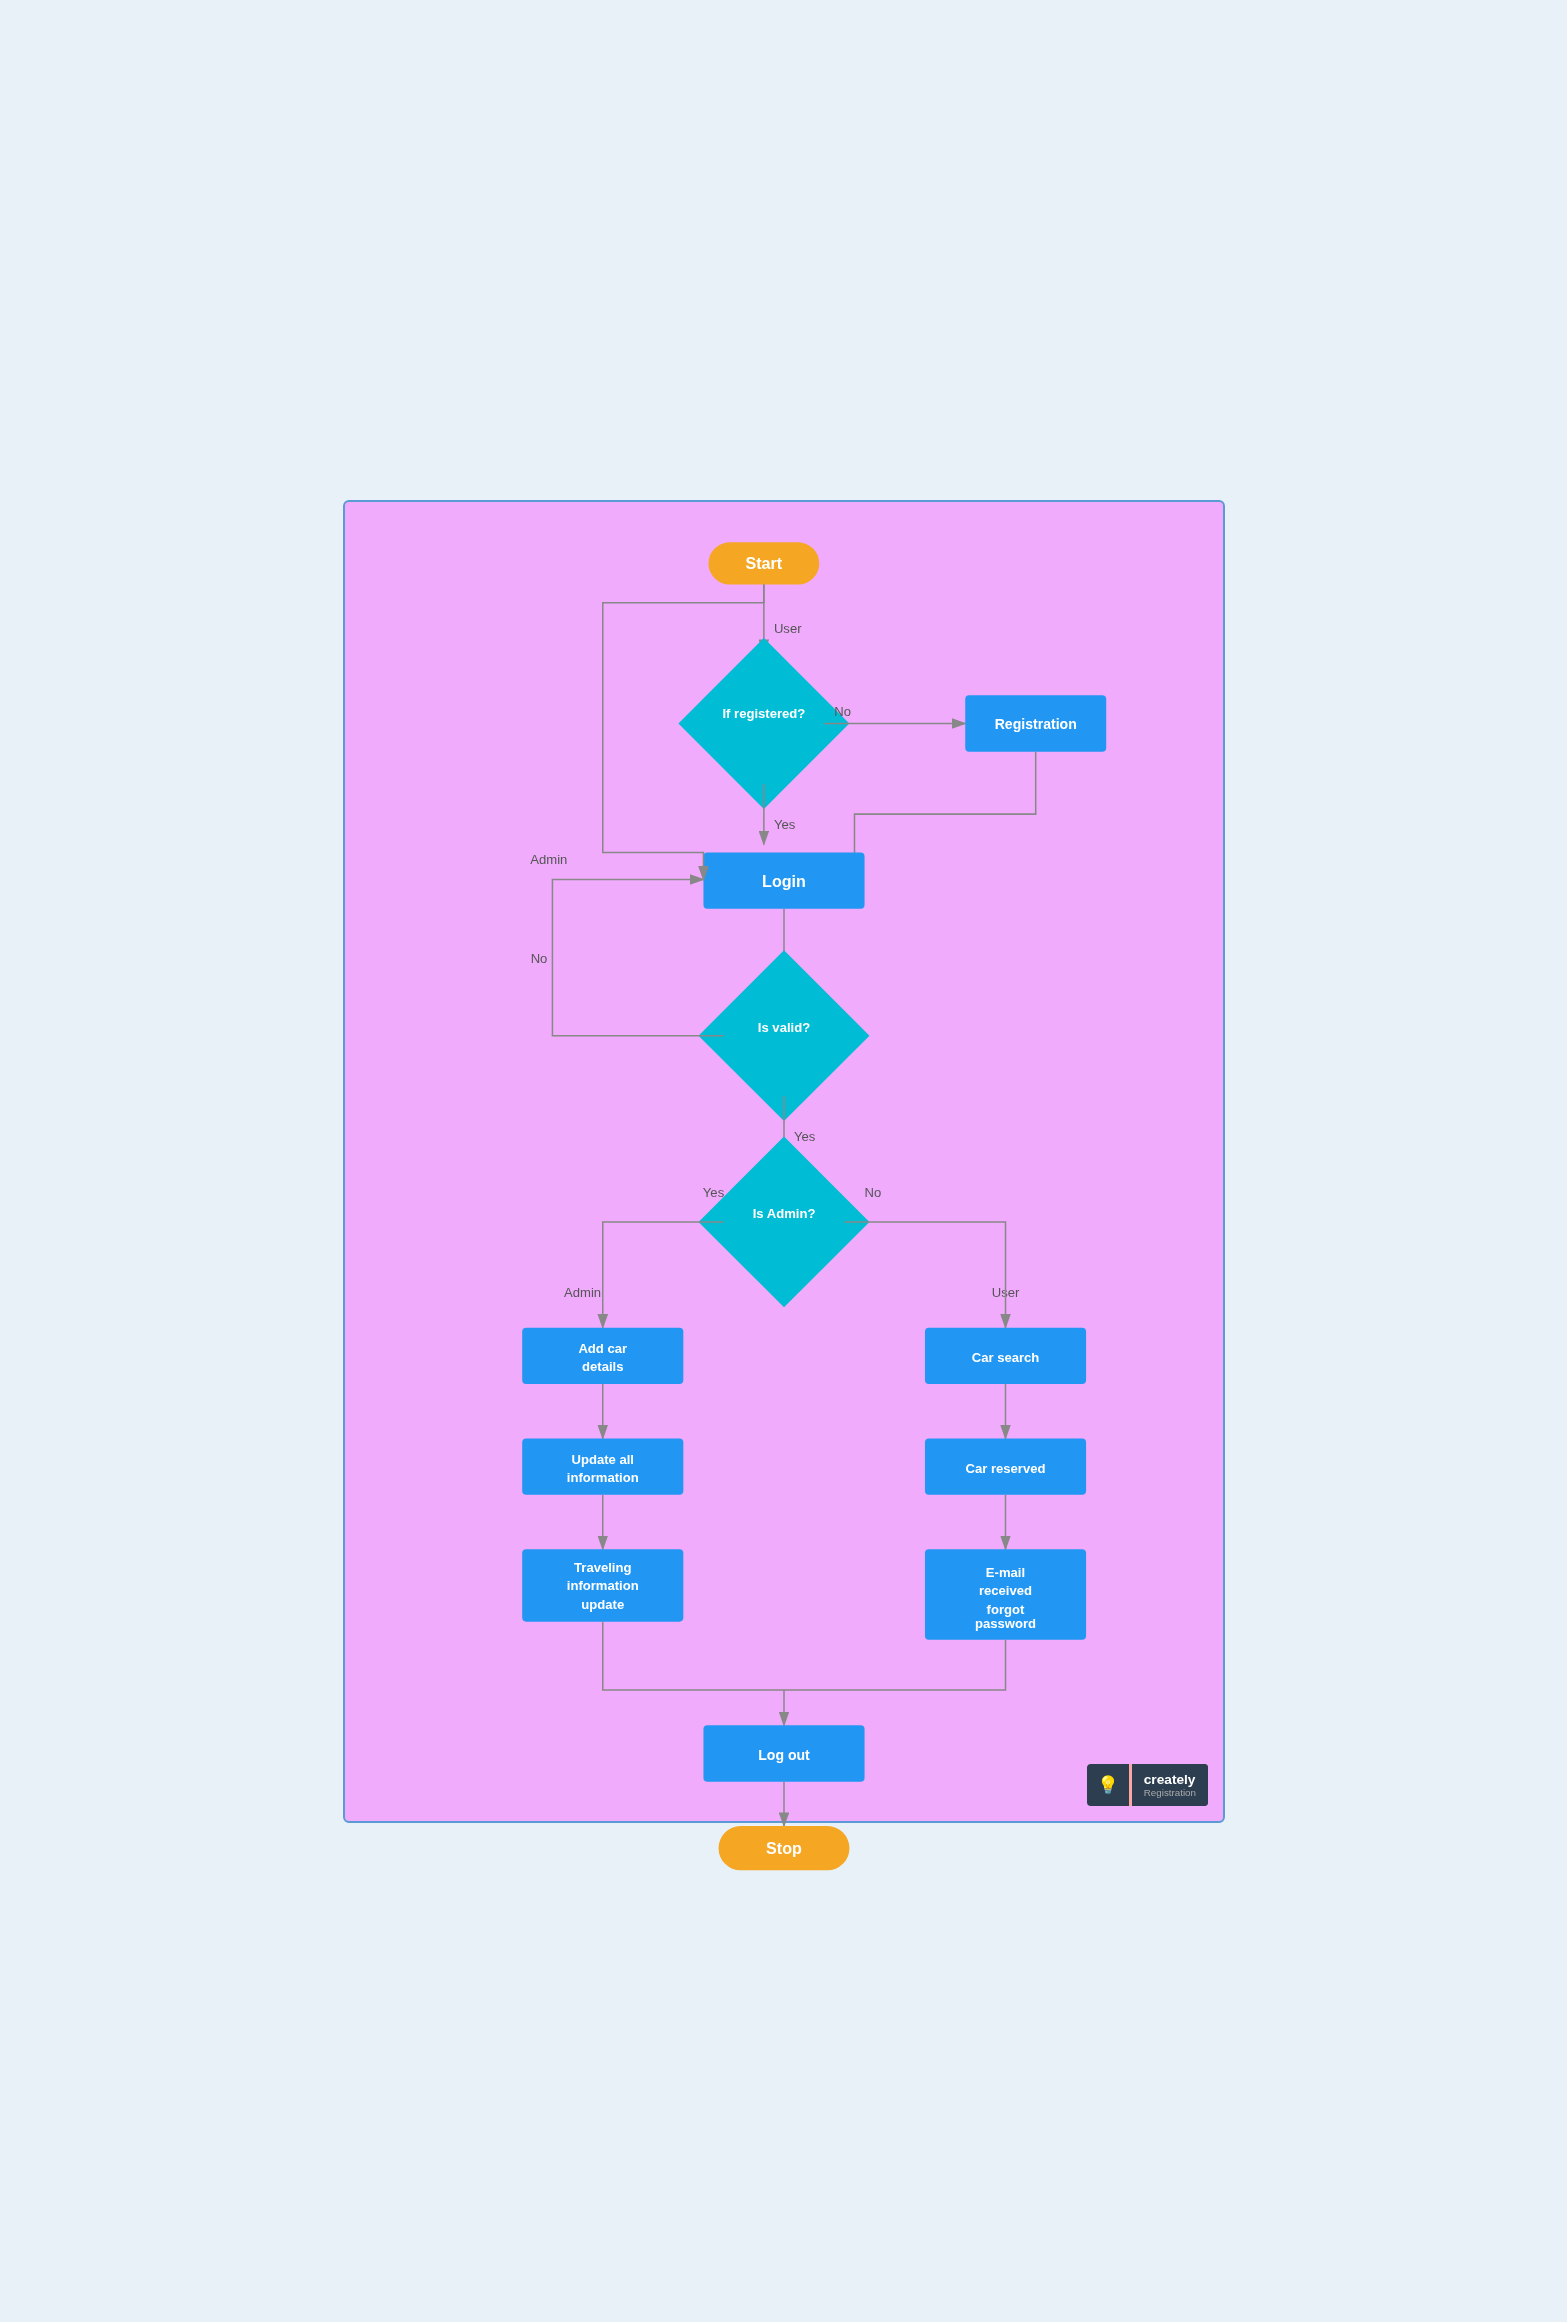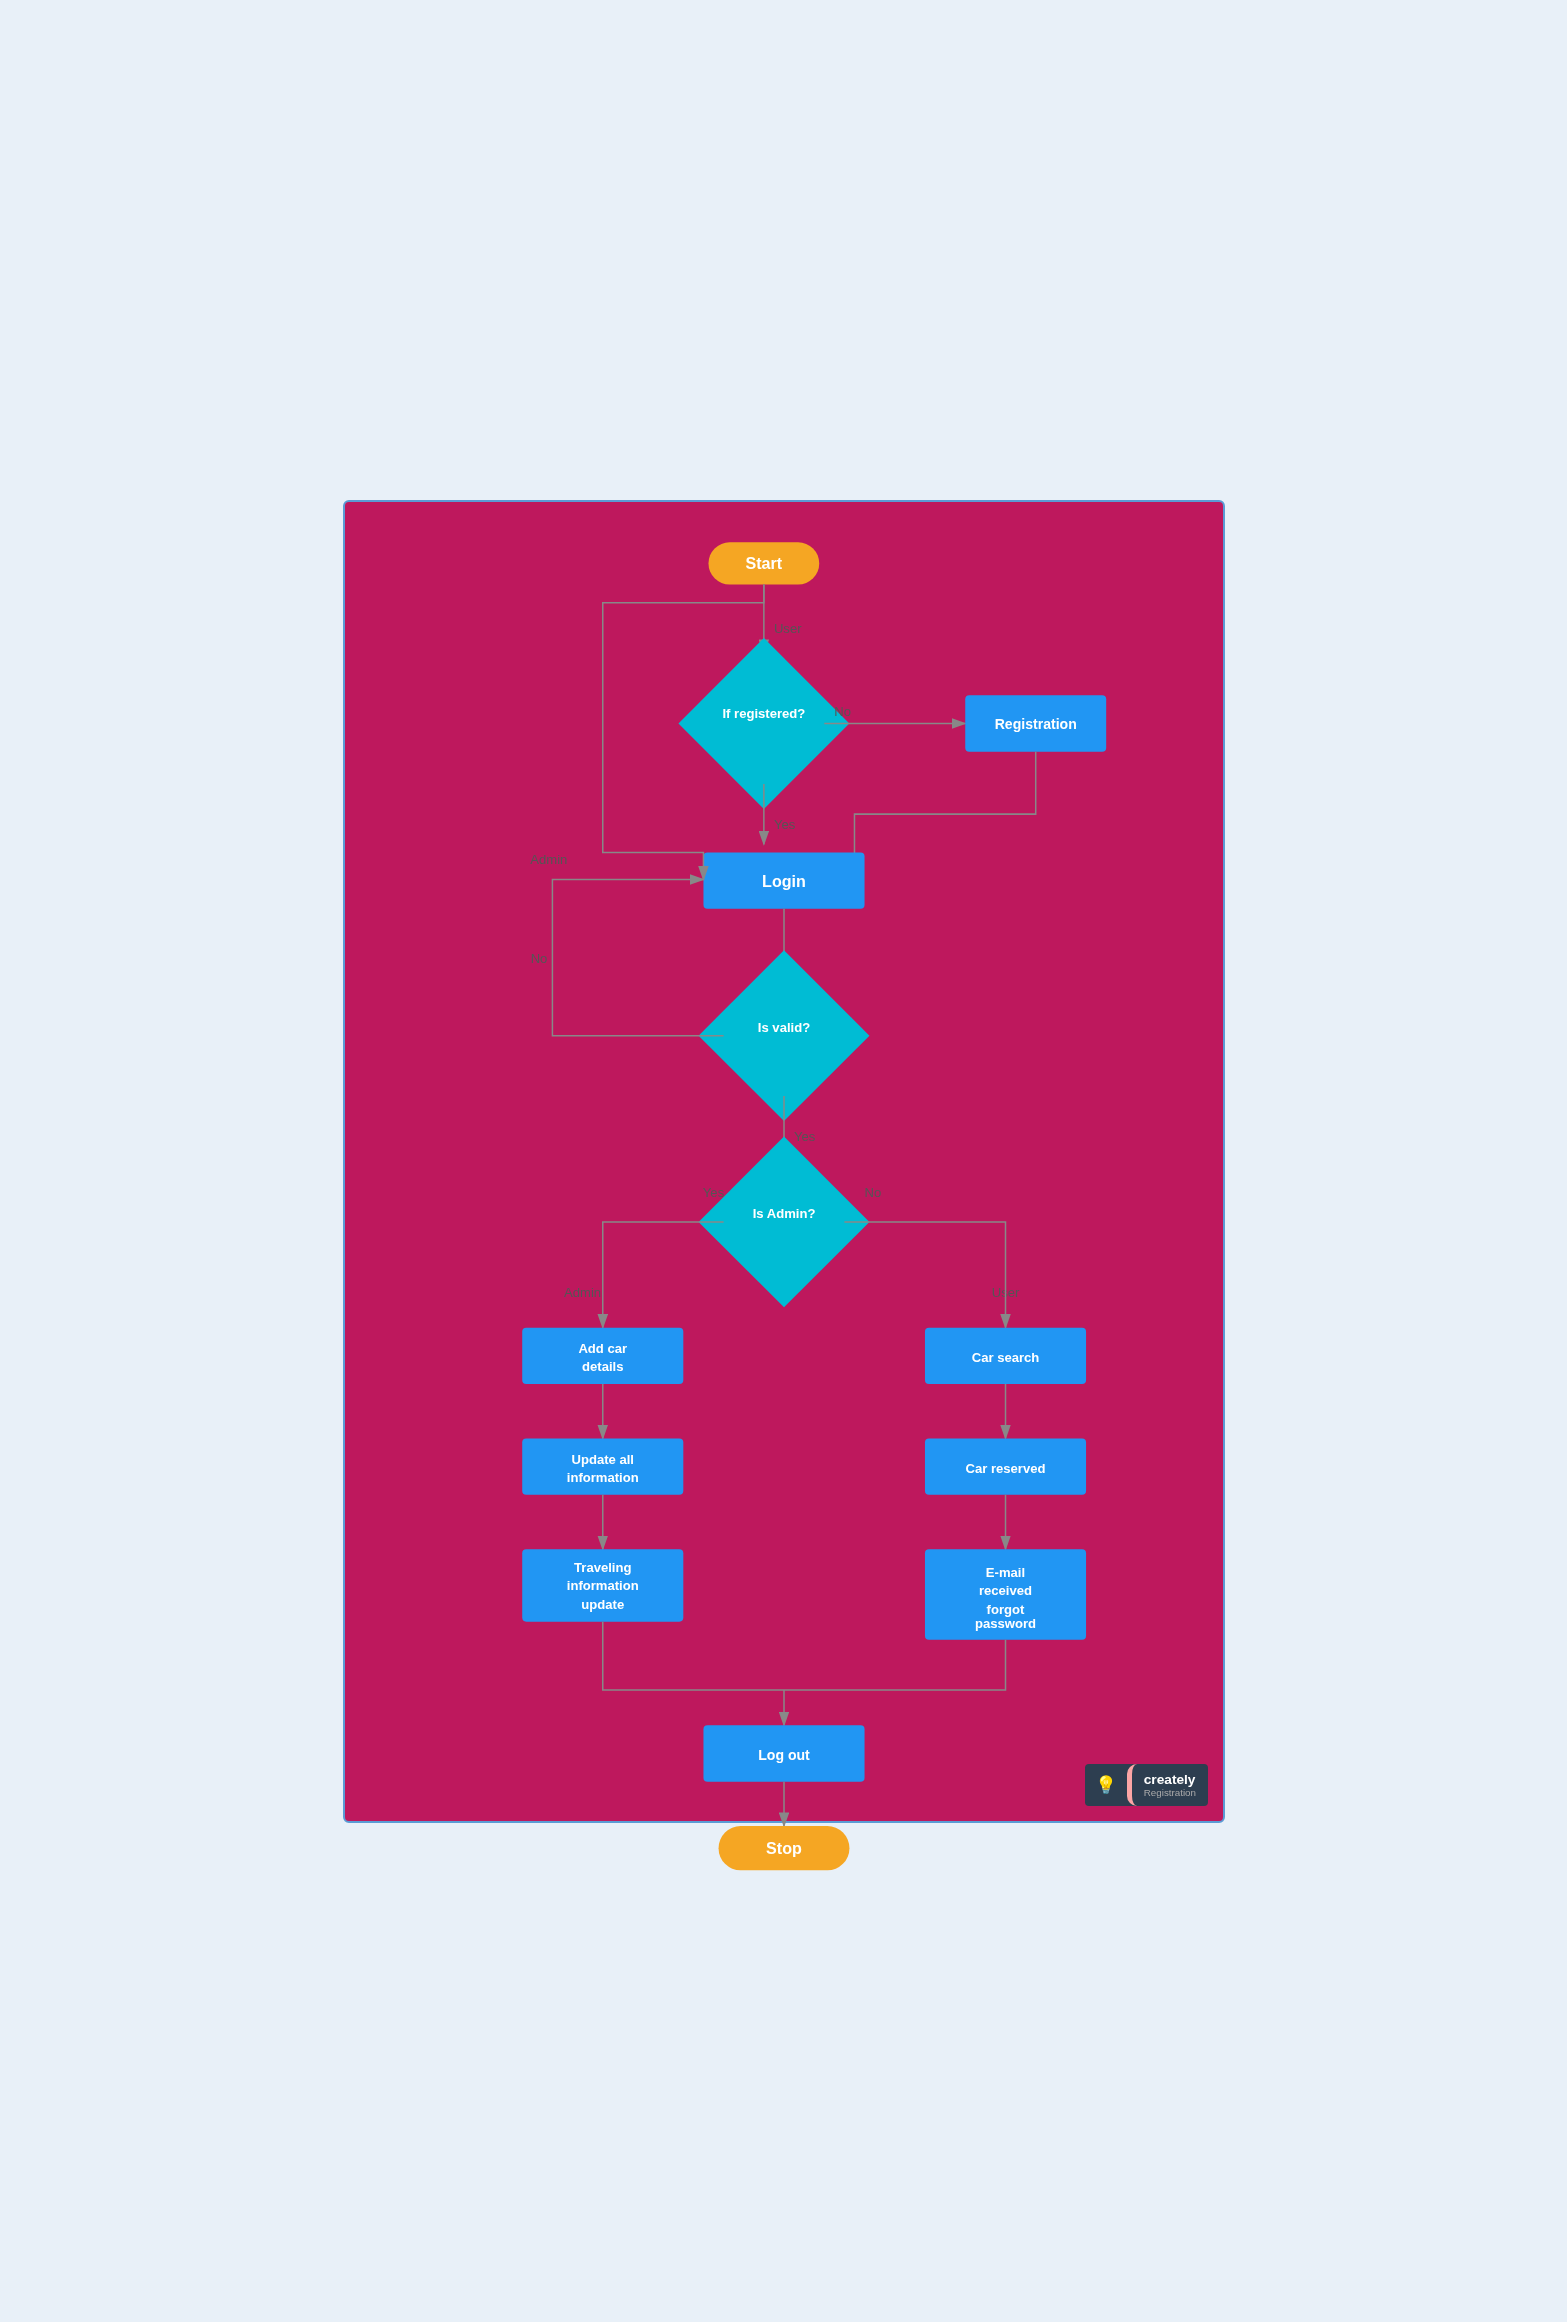--- a/index.html
+++ b/index.html
@@ -5,21 +5,21 @@
     * { box-sizing: border-box; margin: 0; padding: 0; }
     body {
       background: #e8f0f8;
       font-family: Arial, sans-serif;
       display: flex;
       justify-content: center;
       align-items: center;
       min-height: 100vh;
     }
     .diagram-container {
-      background: #be185d;
+      background: #f0abfc;
       border: 2px solid #5b9bd5;
       border-radius: 5.9px;
       width: 882px;
       min-height: 1323px;
       position: relative;
       padding: 19.6px;
     }
     svg {
       width: 100%;
       height: 100%;
@@ -39,22 +39,21 @@
     }
     .creately-bulb {
       background: #2d3e50;
       padding: 7.8px 9.8px;
       display: flex;
       align-items: center;
     }
     .creately-text {
       background: #2d3e50;
       padding: 7.8px 11.8px;
-      border-left: 5px solid #fca5a5;
-      border-radius: 10px;
+      border-left: 3px solid #fca5a5;
     }
     .creately-name {
       color: white;
       font-size: 13.7px;
       font-weight: bold;
     }
     .creately-sub {
       color: #aaa;
       font-size: 9.8px;
     }

